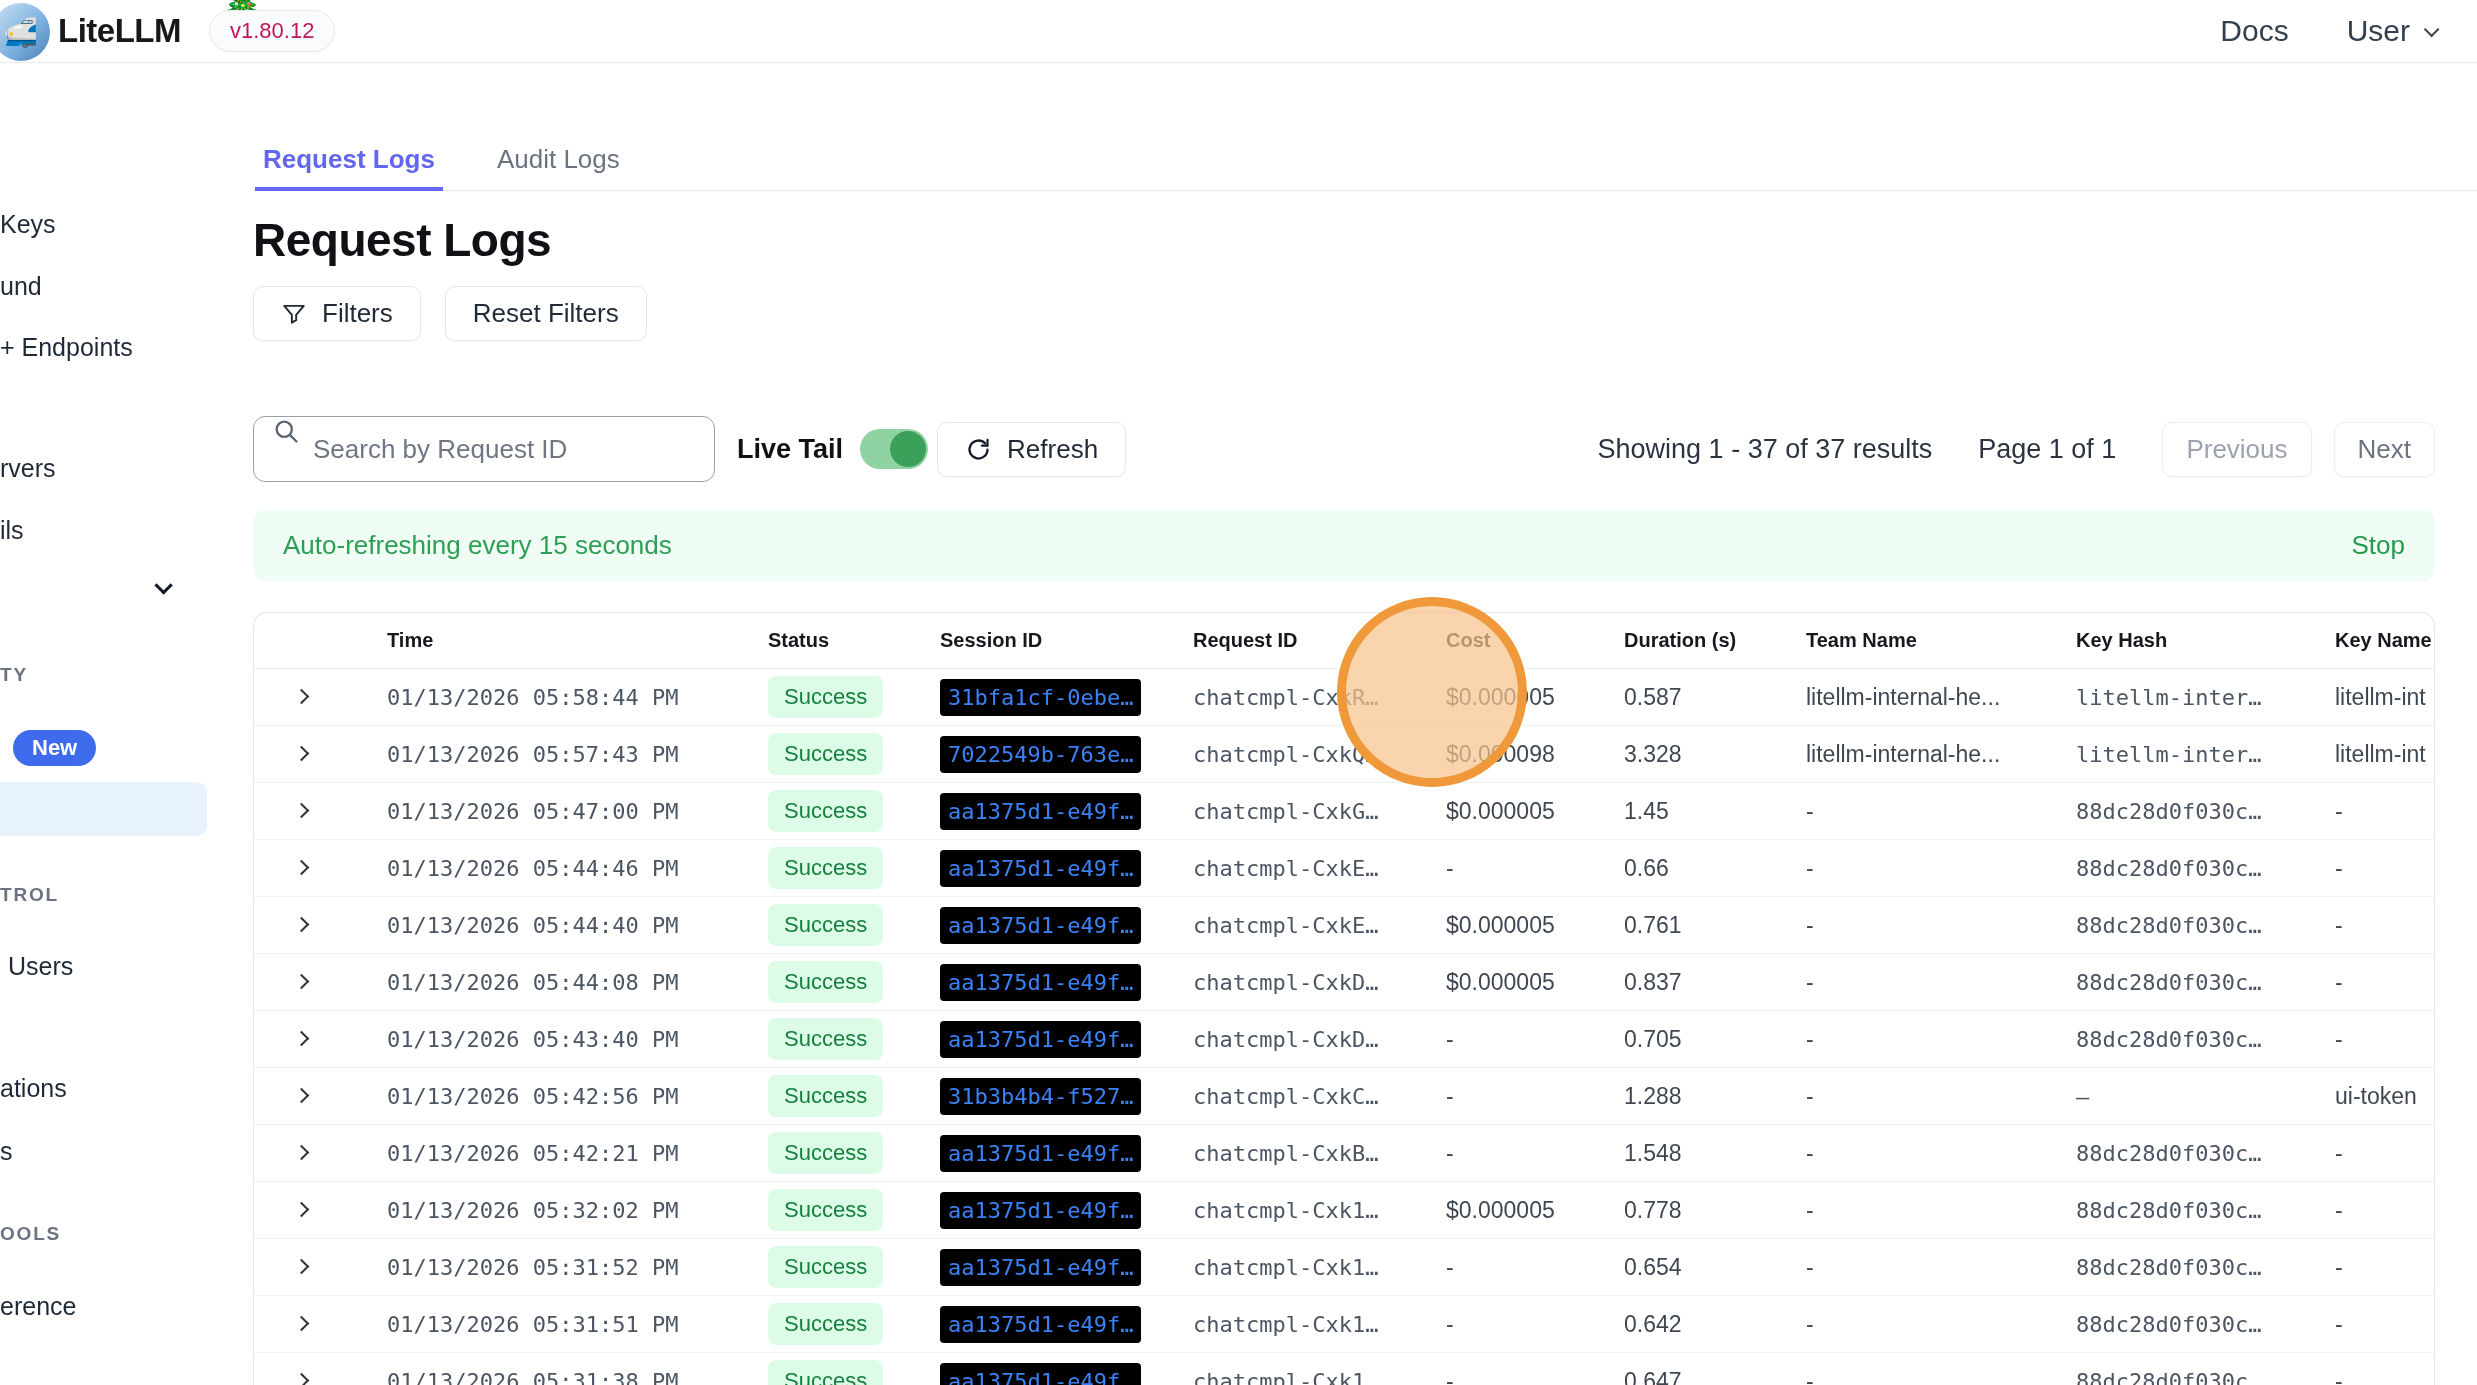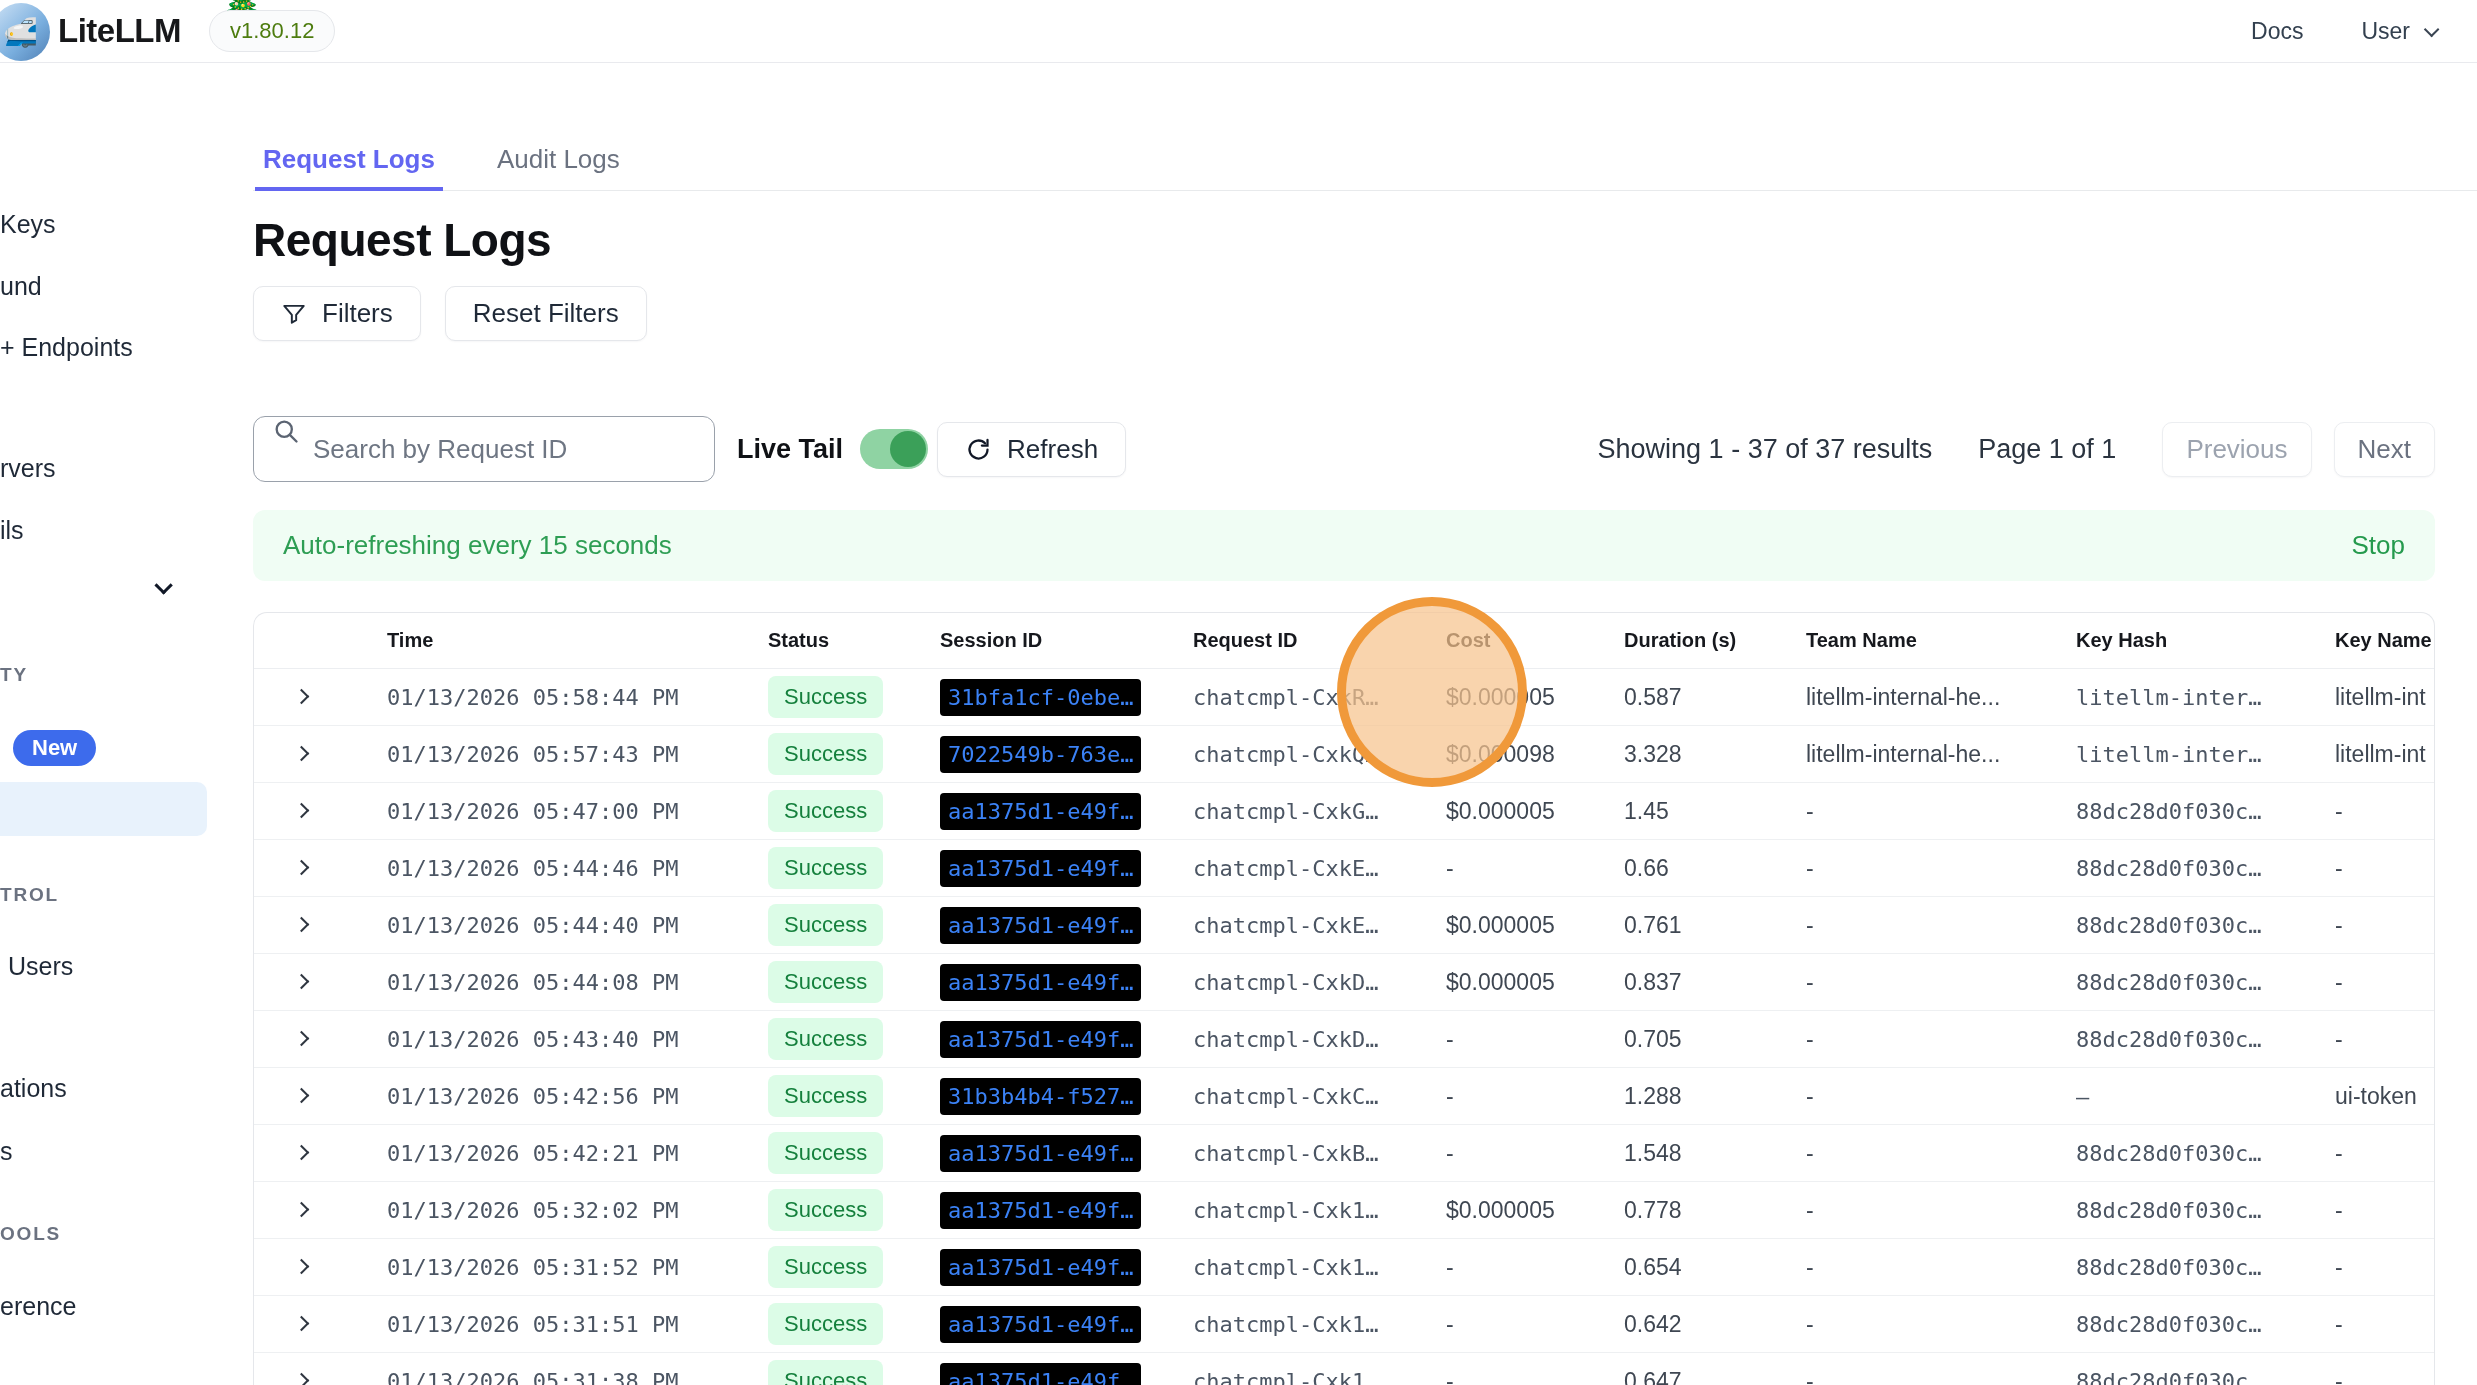--- a/index.html
+++ b/index.html
@@ -10,22 +10,22 @@
   }
   
   .topbar { position:relative; height:63px; border-bottom:1px solid #e9eaee; display:flex; align-items:center; }
   .logo-circle { position:absolute; left:-8px; top:3px; width:58px; height:58px; border-radius:50%;
     background:linear-gradient(135deg,#cfe3f6 0%,#79aede 60%,#4f7fb4 100%);
     display:flex; align-items:center; justify-content:center; font-size:28px; overflow:hidden; }
   .brand { margin-left:58px; font-size:33px; font-weight:800; color:#17181a; letter-spacing:-0.5px; }
   .version-wrap { position:relative; margin-left:28px; }
   .tree-deco { position:absolute; top:-26px; left:12px; font-size:34px; line-height:34px; }
   .version-badge { position:relative; display:inline-block; background:#fafbfc; border:1px solid #e5e7eb;
-    border-radius:999px; padding:7px 20px; font-size:22px; color:#4d7c0f; }
-  .topnav { margin-left:auto; display:flex; align-items:center; gap:58px; padding-right:42px; font-size:23px; color:#33404f; }
+    border-radius:999px; padding:7px 20px; font-size:22px; color:#be185d; }
+  .topnav { margin-left:auto; display:flex; align-items:center; gap:58px; padding-right:42px; font-size:30px; color:#33404f; }
   .topnav .nav-item { display:flex; align-items:center; gap:14px; cursor:pointer; }
   .chev { display:inline-block; width:11px; height:11px; border-right:2.5px solid #3a4553; border-bottom:2.5px solid #3a4553; }
   .chev.down { transform:rotate(45deg) translateY(-3px); }
   
   .sidebar { position:absolute; left:0; top:63px; width:253px; bottom:0; background:#fff; }
   .snav { position:absolute; left:0; font-size:25px; color:#1f2937; white-space:nowrap; cursor:pointer; }
   .snav.section { font-size:19px; font-weight:700; color:#6b7280; letter-spacing:1.8px; cursor:default; }
   .new-badge { position:absolute; left:13px; top:667px; background:#3d6bec; color:#fff; font-size:22px;
     font-weight:600; padding:5px 19px; border-radius:999px; }
   .selected-item { position:absolute; left:0; top:719px; width:207px; height:54px; background:#e8f2fc; border-radius:0 10px 10px 0; }

